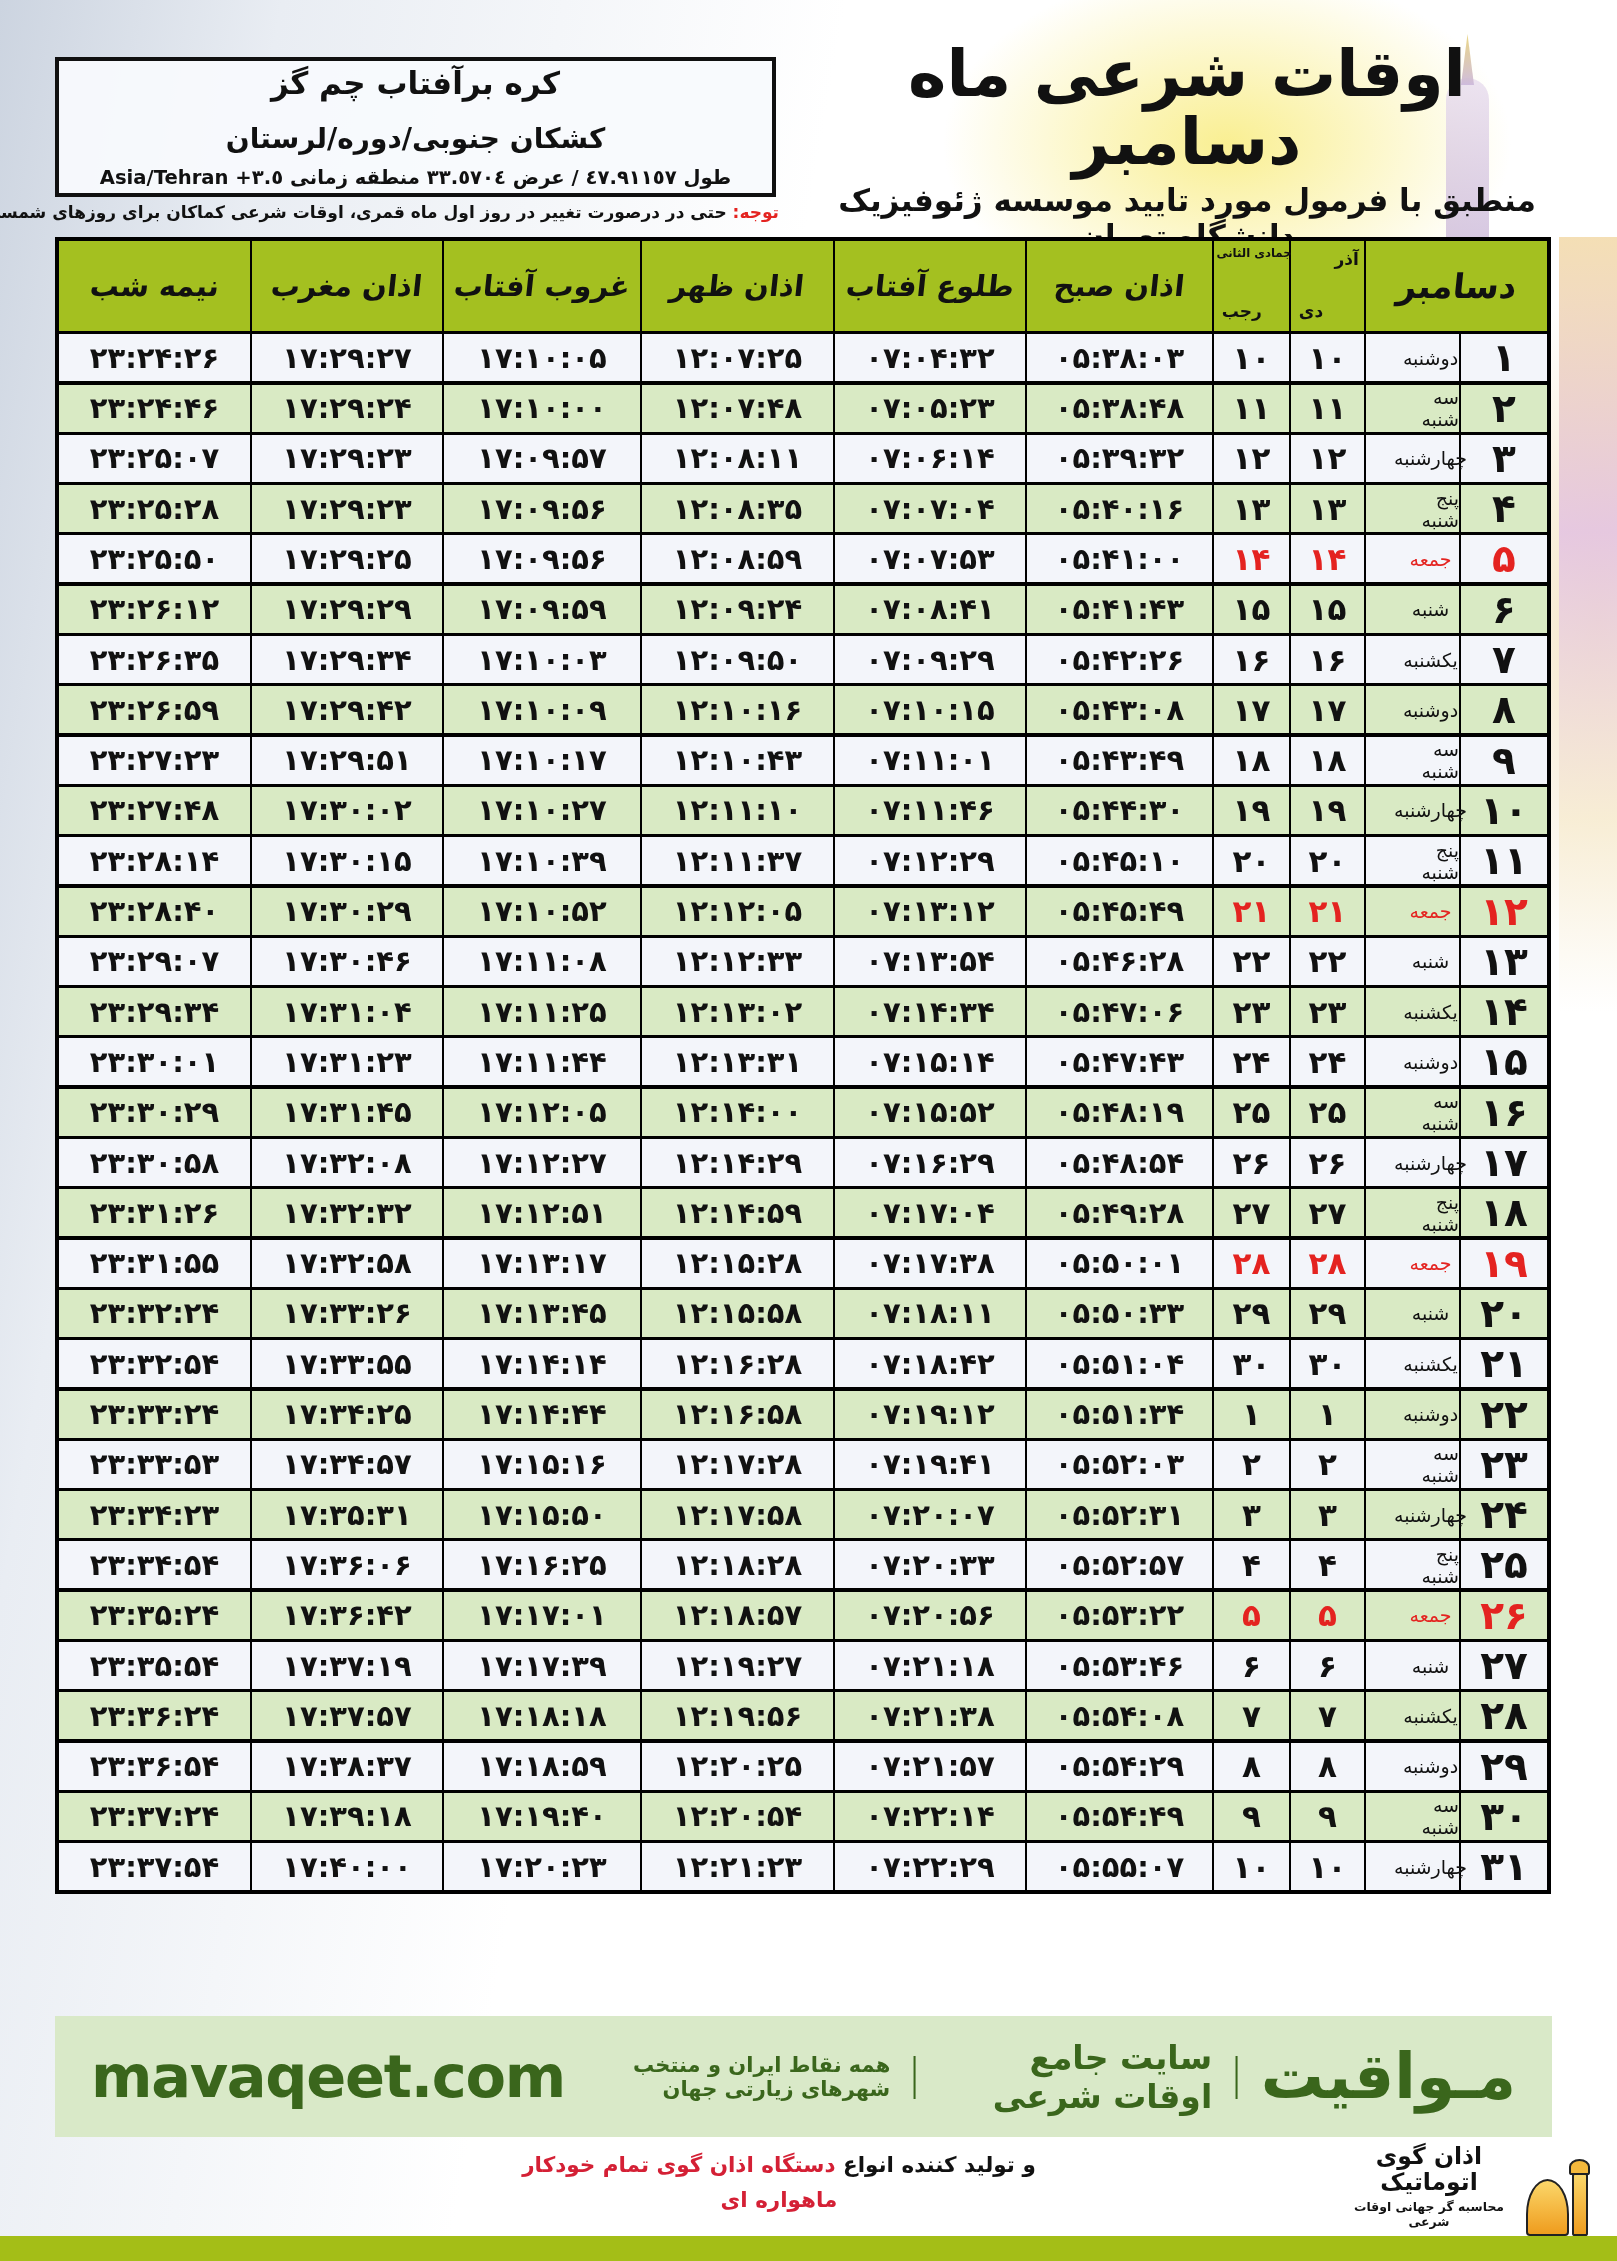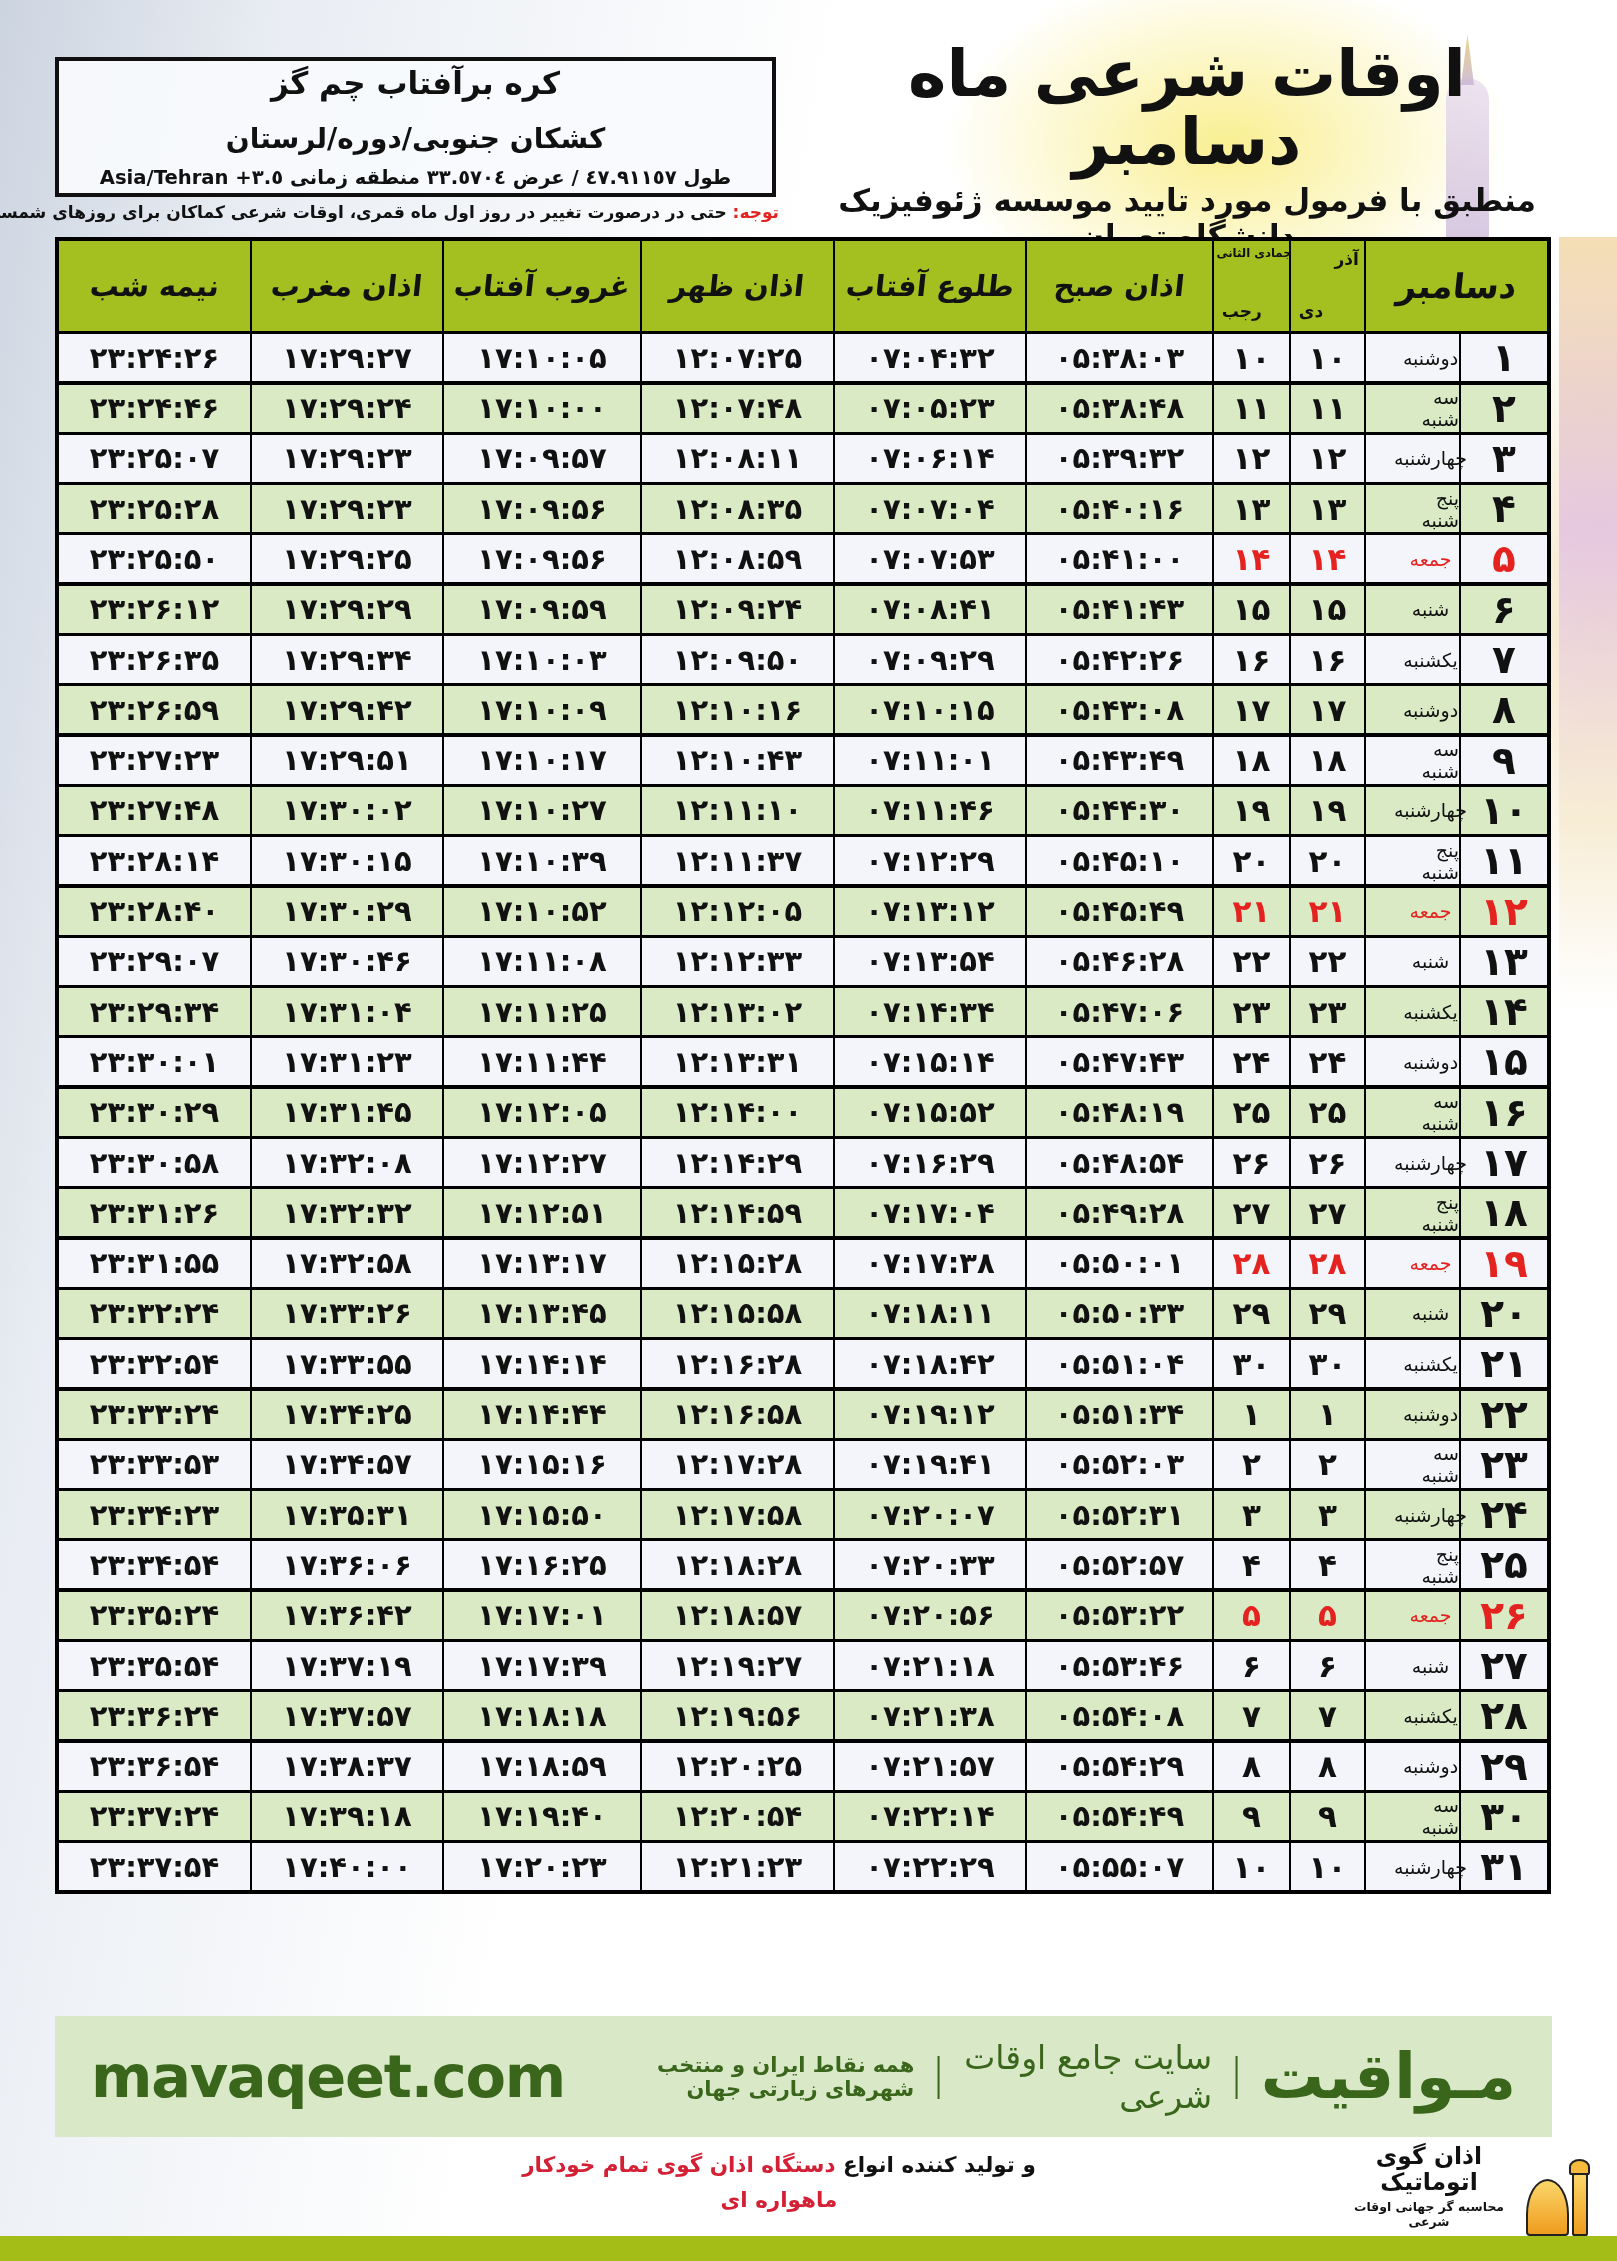--- a/index.html
+++ b/index.html
@@ -80,21 +80,21 @@
   
   .footer{
     position:absolute;left:55px;top:2016px;width:1497px;height:121px;z-index:2;
     background:var(--footer-bg);color:var(--footer-text);
     display:flex;align-items:center;justify-content:space-between;
     direction:rtl;padding:0 36px;
   }
   .f-right{display:flex;align-items:center;gap:17px;}
   .f-brand{font-size:63px;font-weight:800;line-height:1;}
   .f-sep{font-size:43px;font-weight:300;transform:translateY(-2.6px);}
-  .f-tag1{font-size:33px;font-weight:400;}
+  .f-tag1{font-size:33px;font-weight:700;}
   .f-tag2{font-size:21px;font-weight:700;}
   .f-site{font-size:59px;font-weight:800;direction:ltr;letter-spacing:-1.3px;}
   
   .bottomrow{position:absolute;left:0;top:2143px;width:1618px;height:93px;z-index:2;}
   .phone{position:absolute;left:65px;top:2.6px;width:431px;text-align:center;
     font-size:29px;font-weight:800;direction:ltr;}
   .weburl{position:absolute;left:65px;top:40px;width:431px;text-align:center;
     font-family:"Liberation Serif",serif;font-size:40px;font-weight:700;letter-spacing:1.3px;}
   .promo{position:absolute;left:515px;top:5.2px;width:528px;direction:rtl;text-align:center;
     font-size:21.5px;font-weight:700;line-height:1.6;}

